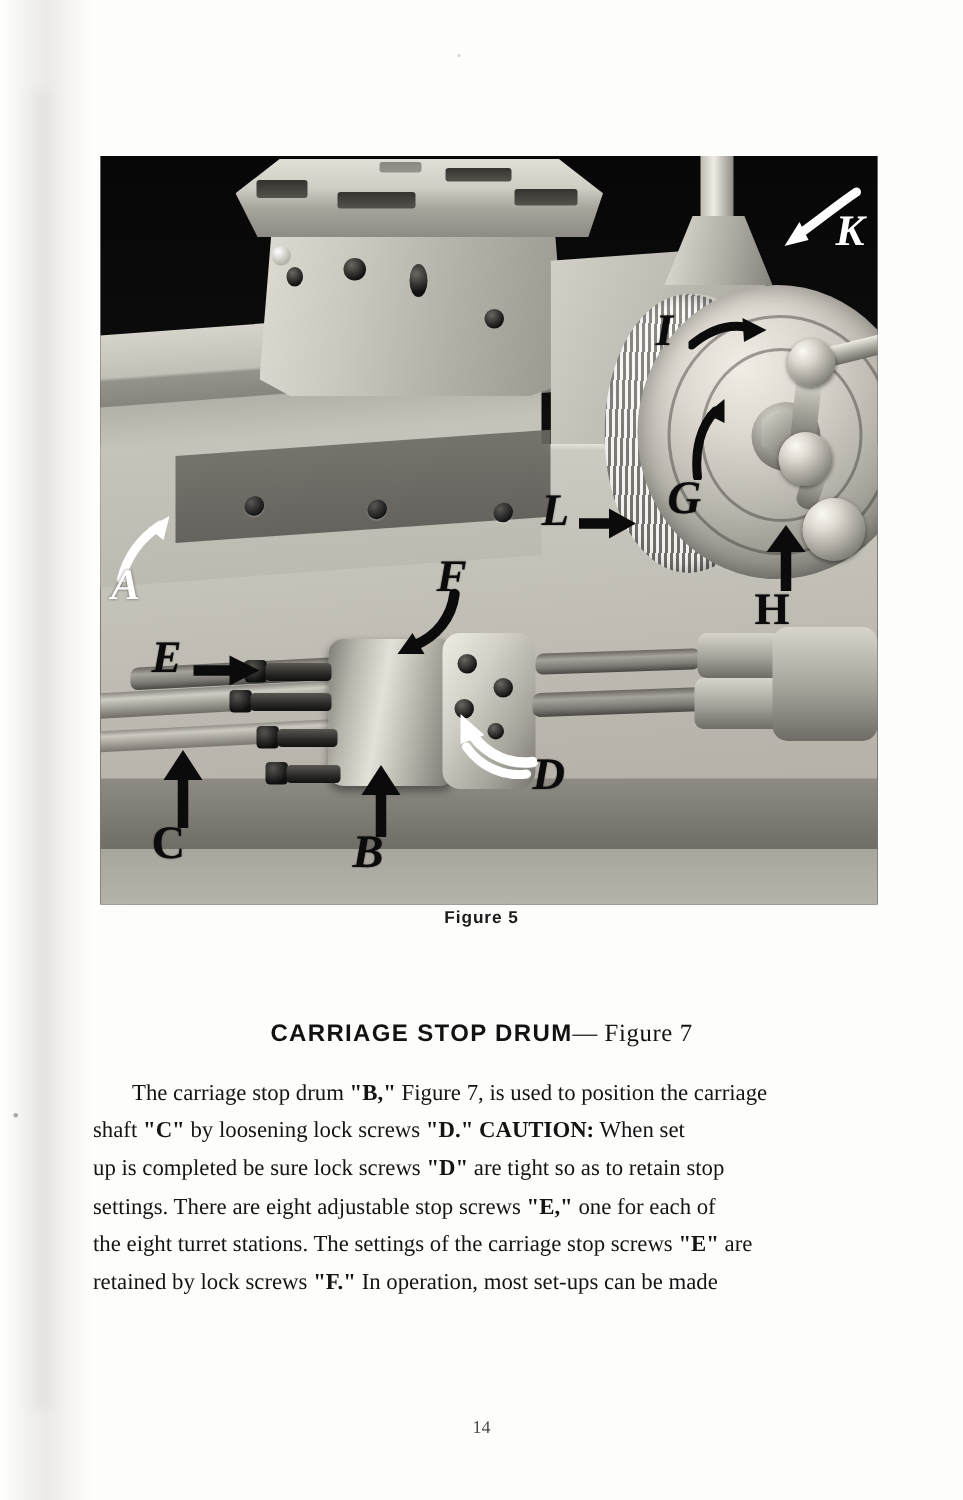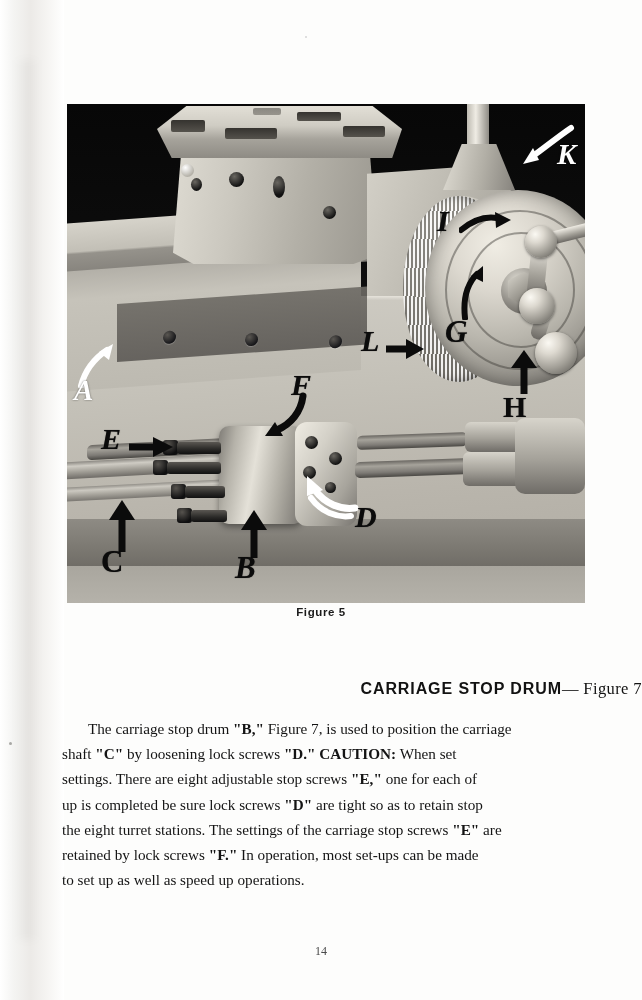--- a/index.html
+++ b/index.html
@@ -179,21 +179,21 @@
   .callout.white{color:#ffffff;text-shadow:0 0 2px rgba(0,0,0,.55);}
   .arrow{position:absolute;pointer-events:none;}
 
   
   .caption{
     position:absolute;left:0;top:606px;width:642px;text-align:center;
     font-family:"Liberation Sans", sans-serif;font-weight:bold;font-size:11.5px;
     letter-spacing:.6px;color:#1b1b1b;
   }
   .heading{
-    position:absolute;left:0;top:679px;width:642px;text-align:right;
+    position:absolute;left:0;top:679px;width:642px;text-align:center;
     font-size:16.5px;color:#121212;white-space:nowrap;
   }
   .heading .h-strong{font-family:"Liberation Sans", sans-serif;font-weight:bold;letter-spacing:.9px;font-size:16px;}
   .heading .h-rest{font-family:"Liberation Serif", serif;font-weight:normal;font-size:16.5px;letter-spacing:.4px;}
   .body-text{
     position:absolute;left:62px;top:716px;width:508px;
     font-size:15.2px;line-height:25.2px;color:#141414;text-align:justify;
   }
   .body-text .ln{display:block;white-space:nowrap;}
   .body-text b{font-weight:bold;}
@@ -369,20 +369,19 @@
 
 <div class="caption">Figure 5</div>
 
 <div class="heading">
   <span class="h-strong">CARRIAGE STOP DRUM</span><span class="h-rest">— Figure 7</span>
 </div>
 
 <div class="body-text">
     <span class="ln" style="padding-left:26px;">The carriage stop drum <b>"B,"</b> Figure 7, is used to position the carriage</span>
     <span class="ln">shaft <b>"C"</b> by loosening lock screws <b>"D."</b>   <b>CAUTION:</b>    When set</span>
+    <span class="ln">up is completed be sure lock screws <b>"D"</b> are tight so as to retain stop</span>
     <span class="ln">settings.  There are eight adjustable stop screws <b>"E,"</b> one for each of</span>
-    <span class="ln">up is completed be sure lock screws <b>"D"</b> are tight so as to retain stop</span>
     <span class="ln">the eight turret stations.  The settings of the carriage stop screws <b>"E"</b> are</span>
     <span class="ln">retained by lock screws <b>"F."</b>  In operation, most set-ups can be made</span>
-    <span class="ln">to set up as well as speed up operations.</span>
   </div>
 
 <div class="pagenum">14</div>
 
 </body></html>

